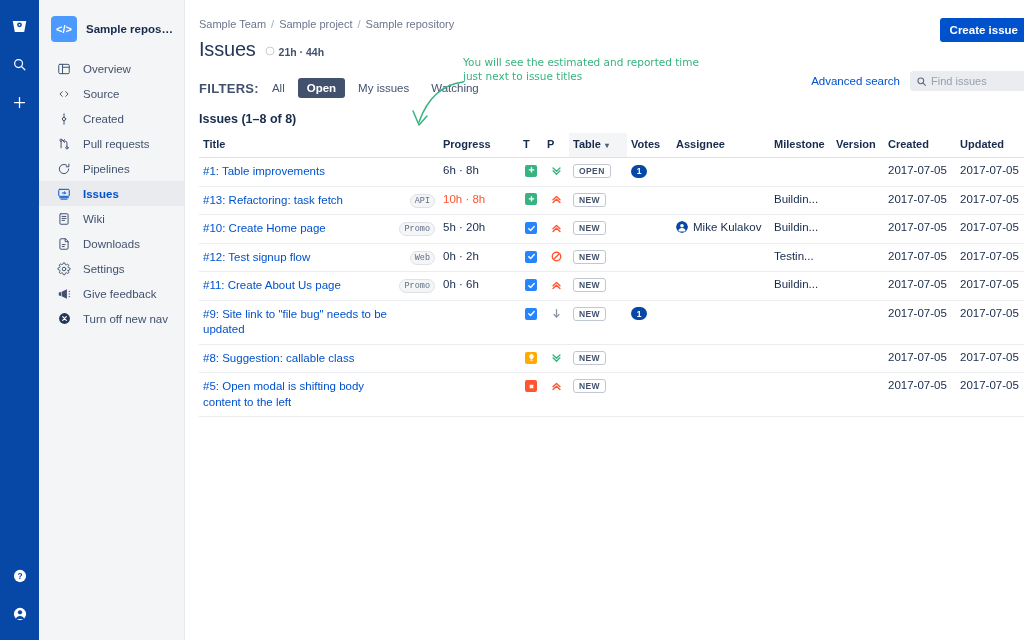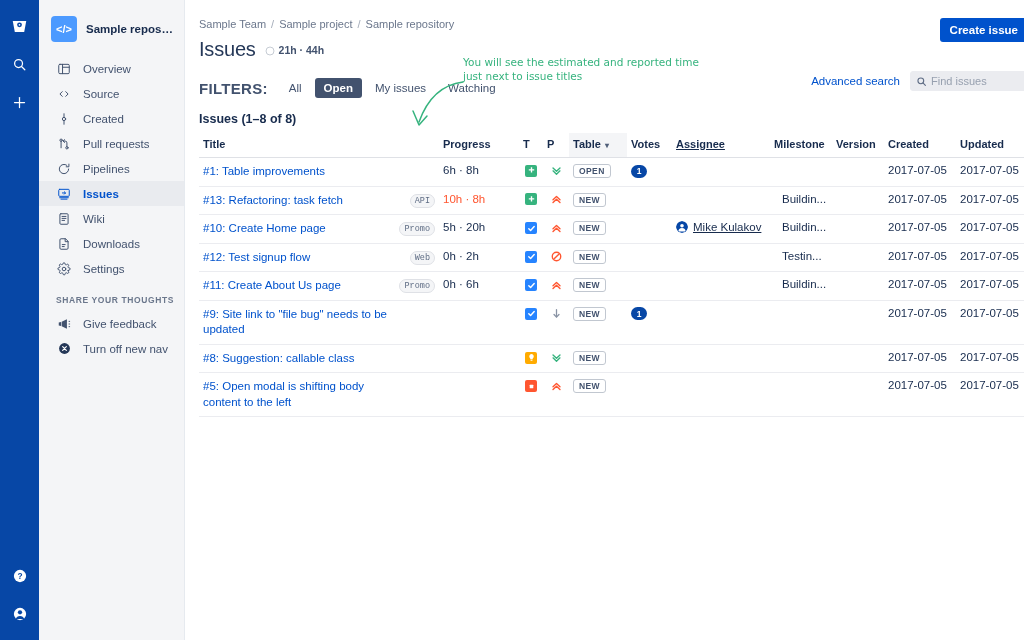--- a/index.html
+++ b/index.html
@@ -61,32 +61,32 @@
 
   
   .main { flex: 1 1 auto; height: 640px; position: relative; padding: 18px 18px 0 14px; background:#fff; }
 
   .breadcrumb { font-size: 11px; color: #6B778C; margin-bottom: 8px; }
   .breadcrumb a { color: #6B778C; text-decoration: none; cursor: pointer; }
   .crumb-sep { margin: 0 5px; color: #A5ADBA; }
 
   .title-row { display: flex; align-items: baseline; gap: 9px; }
   .page-title { font-size: 20px; color: #253858; font-weight: 500; letter-spacing: -0.2px; }
-  .time-pill { display: flex; align-items: flex-end; gap: 4px; font-size: 10.5px; color: #42526E; font-weight: 700; }
+  .time-pill { display: flex; align-items: flex-start; gap: 4px; font-size: 10.5px; color: #42526E; font-weight: 700; }
   .clock-ico { width: 10px; height: 10px; }
 
   .create-btn {
     position: absolute; right: 18px; top: 18px;
     background: #0052CC; color: #fff; border: none; border-radius: 3px;
     font-size: 11.5px; font-weight: 600; padding: 6px 10px; cursor: pointer;
     font-family: "Liberation Sans", sans-serif;
   }
 
   .filters-row { display: flex; align-items: center; margin-top: 16px; height: 22px; }
-  .filters-label { font-size: 15px; font-weight: 700; color: #42526E; letter-spacing: 0.3px; margin-right: 12px; }
+  .filters-label { font-size: 13px; font-weight: 700; color: #42526E; letter-spacing: 0.3px; margin-right: 4px; }
   .filter-btn {
     font-size: 11.5px; color: #42526E; padding: 4px 9px; border-radius: 3px;
     cursor: pointer; margin-right: 4px; white-space: nowrap;
   }
   .filter-btn.sel { background: #42526E; color: #fff; font-weight: 600; }
 
   .search-wrap { position: absolute; right: 18px; top: 71px; display: flex; align-items: center; gap: 10px; }
   .adv-search { font-size: 11.5px; color: #0052CC; cursor: pointer; white-space: nowrap; }
   .search-box {
     width: 118px; height: 20px; background: #EBECF0; border: 1px solid #EBECF0;
@@ -112,21 +112,21 @@
     font-size: 11.5px; color: #172B4D; padding: 6px 4px;
     border-bottom: 1px solid #EBECF0; vertical-align: top;
   }
   .c-title { width: 195px; }
   .c-tag   { width: 45px; text-align: right; }
   .c-prog  { width: 80px; }
   .c-t     { width: 24px; text-align: center; }
   .c-p     { width: 26px; text-align: center; }
   .c-status{ width: 58px; }
   .c-votes { width: 45px; }
-  .c-assignee { width: 98px; text-decoration: underline; }
+  .c-assignee { width: 98px; }
   .c-ms    { width: 62px; }
   .c-ver   { width: 52px; }
   .c-created { width: 72px; }
   .c-updated { width: 72px; }
 
   .issue-link { color: #0052CC; text-decoration: none; cursor: pointer; line-height: 1.35; display: inline-block; }
   .tag {
     display: inline-block; font-family: "Liberation Mono", monospace;
     font-size: 8.5px; color: #5E6C84; background: #F4F5F7;
     border: 1px solid #DFE1E6; border-radius: 7px; padding: 1px 4px; white-space: nowrap;
@@ -139,21 +139,21 @@
     color: #42526E; background: #fff; border: 1px solid #C1C7D0;
     border-radius: 3px; padding: 1px 5px;
   }
   .votes-pill {
     display: inline-flex; align-items: center; justify-content: center;
     min-width: 16px; height: 13px; padding: 0 5px; border-radius: 8px;
     background: #0747A6; color: #fff; font-size: 8.5px; font-weight: 700;
   }
   .assignee { display: flex; align-items: center; gap: 5px; white-space: nowrap; }
   .avatar-sm { width: 12px; height: 12px; border-radius: 50%; flex: 0 0 12px; }
-  .trunc { overflow: hidden; text-overflow: ellipsis; white-space: nowrap; display: block; margin-left: 8px; }
+  .trunc { overflow: hidden; text-overflow: ellipsis; white-space: nowrap; display: block; }
 
   
   .tico { width: 12px; height: 12px; border-radius: 2px; display: inline-flex; align-items: center; justify-content: center; vertical-align: middle; }
   .tico svg { display:block; }
   .pico { display: inline-flex; align-items: center; justify-content: center; width: 12px; height: 12px; vertical-align: middle; }
 
   
   .annot {
     position: absolute; left: 278px; top: 56px; width: 236px;
     color: #36B37E; font-size: 10.5px; line-height: 1.32;
@@ -299,21 +299,20 @@
           <span class="nav-ico">
             <svg width="14" height="14" viewBox="0 0 24 24" fill="none" stroke="#42526E" stroke-width="1.7" stroke-linecap="round" stroke-linejoin="round">
               <circle cx="12" cy="12" r="3.1"></circle>
               <path d="M19.2 14.4a1.6 1.6 0 0 0 .32 1.76l.06.06a1.9 1.9 0 1 1-2.7 2.7l-.06-.06a1.6 1.6 0 0 0-1.76-.32 1.6 1.6 0 0 0-.97 1.47v.17a1.9 1.9 0 1 1-3.8 0v-.09a1.6 1.6 0 0 0-1.05-1.47 1.6 1.6 0 0 0-1.76.32l-.06.06a1.9 1.9 0 1 1-2.7-2.7l.06-.06a1.6 1.6 0 0 0 .32-1.76 1.6 1.6 0 0 0-1.47-.97h-.17a1.9 1.9 0 1 1 0-3.8h.09a1.6 1.6 0 0 0 1.47-1.05 1.6 1.6 0 0 0-.32-1.76l-.06-.06a1.9 1.9 0 1 1 2.7-2.7l.06.06a1.6 1.6 0 0 0 1.76.32h.08A1.6 1.6 0 0 0 10.1 3.4v-.17a1.9 1.9 0 1 1 3.8 0v.09a1.6 1.6 0 0 0 .97 1.47 1.6 1.6 0 0 0 1.76-.32l.06-.06a1.9 1.9 0 1 1 2.7 2.7l-.06.06a1.6 1.6 0 0 0-.32 1.76v.08a1.6 1.6 0 0 0 1.47.97h.17a1.9 1.9 0 1 1 0 3.8h-.09a1.6 1.6 0 0 0-1.47.97z"></path>
             </svg>
           </span>
           <span class="nav-label">Settings</span>
         </div>
       </div>
 
-    <div class="nav-section">SHARE YOUR THOUGHTS</div>
     <div id="nav-footer">
         <div class="nav-item">
           <span class="nav-ico">
             <svg width="14" height="14" viewBox="0 0 24 24">
               <path d="M3 9.5v5l4 1V8.5l-4 1z" fill="#42526E"></path>
               <path d="M8 8l9-4.2v16.4L8 16V8z" fill="#42526E"></path>
               <line x1="20" y1="7.5" x2="22.4" y2="7.5" stroke="#42526E" stroke-width="1.6"></line>
               <line x1="20" y1="12" x2="22.4" y2="12" stroke="#42526E" stroke-width="1.6"></line>
               <line x1="20" y1="16.5" x2="22.4" y2="16.5" stroke="#42526E" stroke-width="1.6"></line>
             </svg>

